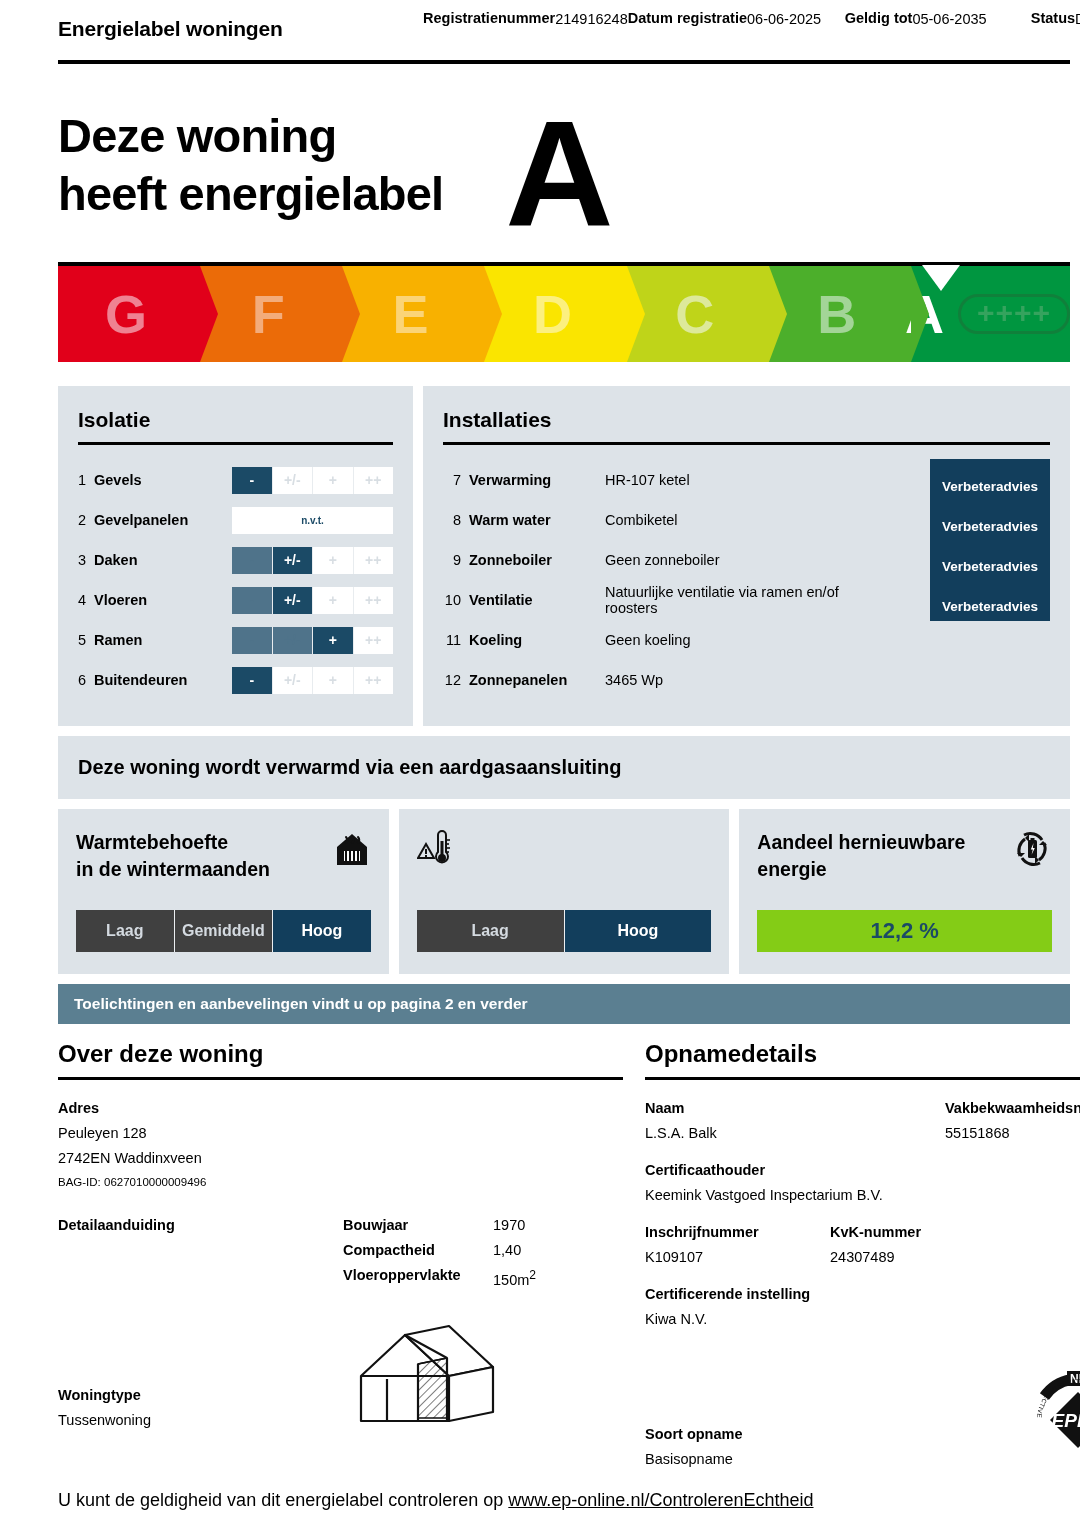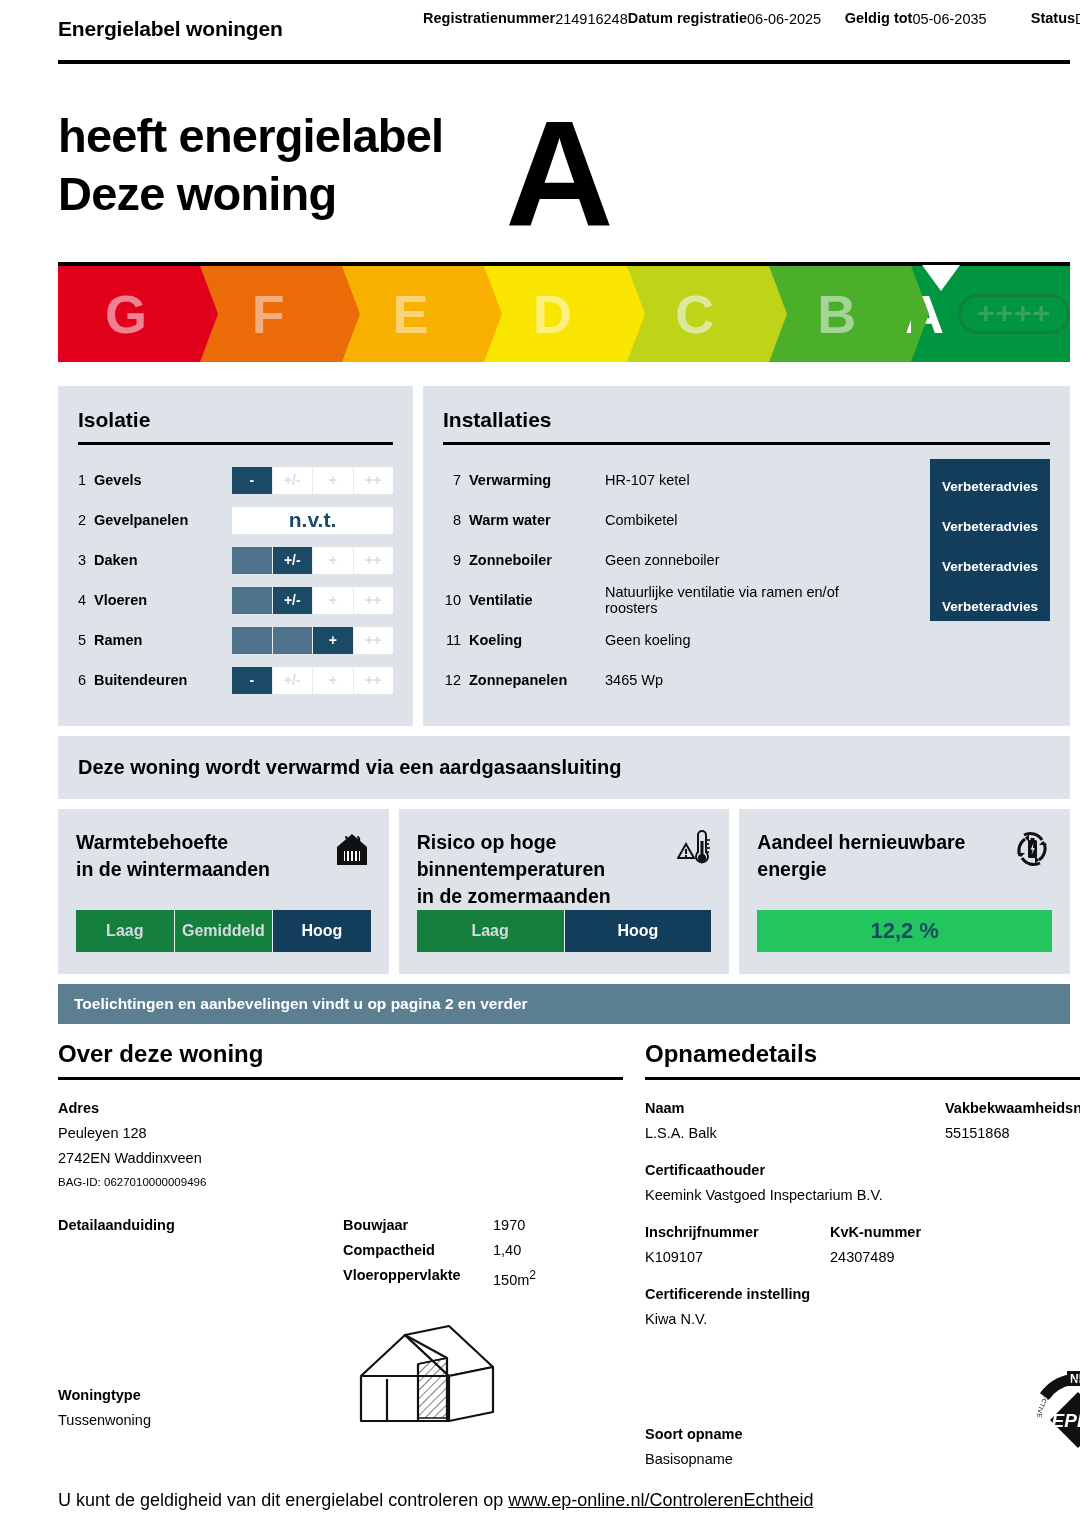--- a/index.html
+++ b/index.html
@@ -215,21 +215,21 @@
     background: #4F738A;
     color: #4F738A;
   }
   .cell.sel {
     background: #1B4A66;
     color: #ffffff;
   }
   .cell.nvt {
     flex: 1 1 100%;
     color: #1B4A66;
-    font-size: 21px;
+    font-size: 10px;
     font-weight: bold;
     text-align: center;
   }
 
   
   .inst-row {
     display: flex;
     align-items: center;
     height: 40px;
   }
@@ -299,42 +299,42 @@
     font-size: 19.5px;
     font-weight: bold;
     line-height: 1.38;
     padding-right: 8px;
   }
   .ind-icon { flex: 0 0 auto; }
   .ind-scale {
     margin-top: auto;
     display: flex;
     height: 42px;
-    background: #15803d;
+    background: #404040;
   }
   .ind-seg {
     flex: 1 1 0;
     display: flex;
     align-items: center;
     justify-content: center;
     font-size: 16px;
     font-weight: bold;
     color: #D4DAE0;
     border-right: 1px solid #EBEEF1;
     box-sizing: border-box;
   }
   .ind-seg:last-child { border-right: none; }
   .ind-seg.on {
     background: #123E5C;
     color: #ffffff;
   }
   .ind-value {
     margin-top: auto;
     height: 42px;
-    background: #22c55e;
+    background: #84cc16;
     display: flex;
     align-items: center;
     justify-content: center;
     font-size: 22px;
     font-weight: bold;
     color: #1B4A66;
   }
 
   
   .toelichting {
@@ -433,22 +433,22 @@
     </div>
     <div class="meta-col c4">
       <div class="meta-label">Status</div>
       <div class="meta-value">Definitief</div>
     </div>
   </div>
   <div class="header-rule"></div>
 
   <div class="title-block">
     <div class="title-text">
+      <div>Deze woning</div>
       <div>heeft energielabel</div>
-      <div>Deze woning</div>
     </div>
     <div class="big-letter">A</div>
   </div>
 
   <div class="scale-wrap">
     <div class="scale-topline"></div>
     <div class="scale" id="scale-bands">
         <div class="band" style="background: rgb(225, 0, 26);">
           <div class="band-letter" style="color: rgb(239, 130, 146);">G</div>
           <svg class="chev" viewBox="0 0 18 96" preserveAspectRatio="none">
@@ -644,25 +644,20 @@
       </div>
       <div class="ind-scale" id="ind0-scale">
           <div class="ind-seg">Laag</div>
           <div class="ind-seg">Gemiddeld</div>
           <div class="ind-seg on">Hoog</div>
         </div>
     </div>
 
     <div class="ind-box">
       <div class="ind-head">
-        <div class="ind-title">
-          <div>Risico op hoge</div>
-          <div>binnentemperaturen</div>
-          <div>in de zomermaanden</div>
-        </div>
         <div class="ind-icon">
           <svg width="34" height="40" viewBox="0 0 34 40">
             <g fill="none" stroke="#111" stroke-width="2">
               <path d="M21 6 a4 4 0 0 1 8 0 v17 a6 6 0 1 1 -8 0 Z"></path>
             </g>
             <circle cx="25" cy="29" r="4" fill="#111"></circle>
             <rect x="23.5" y="12" width="3" height="16" fill="#111"></rect>
             <g stroke="#111" stroke-width="1.6">
               <line x1="29" y1="11" x2="33" y2="11"></line>
               <line x1="29" y1="15" x2="32" y2="15"></line>

